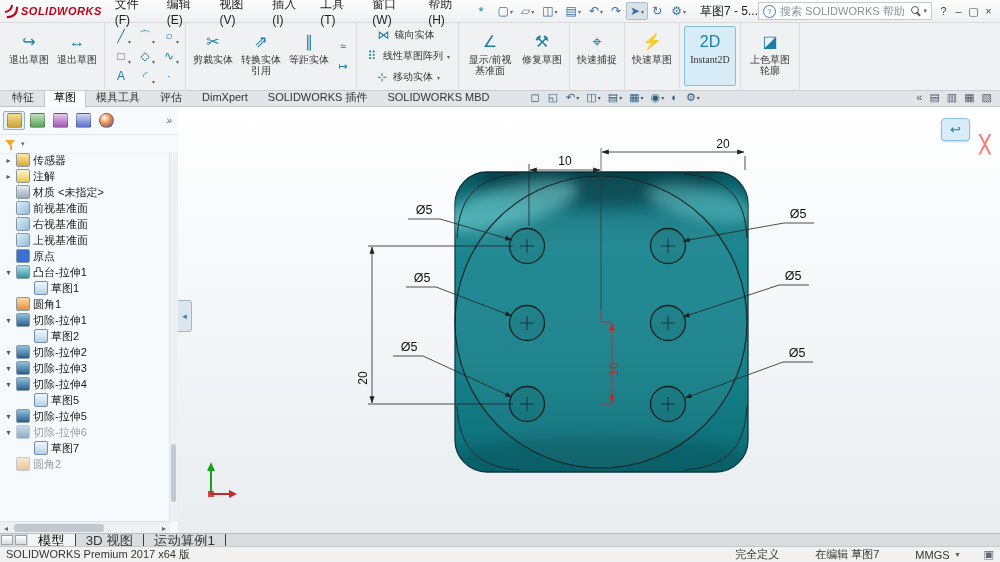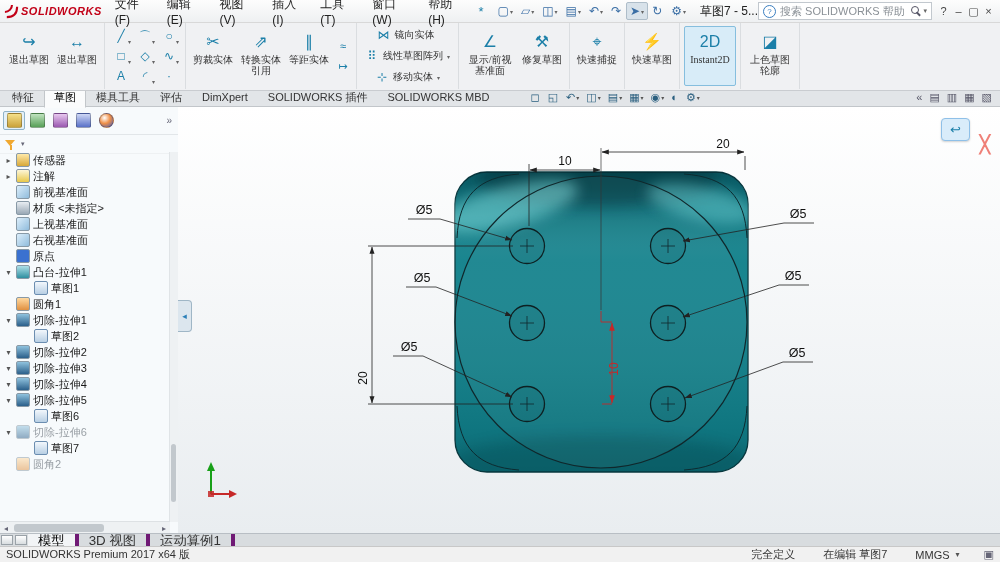--- a/index.html
+++ b/index.html
@@ -118,27 +118,27 @@
   .confirm-exit{position:absolute;top:12px;right:30px;width:27px;height:21px;background:#d9ecfa;border:1px solid #8fc0e8;
     border-radius:4px;color:#1b7fa8;display:flex;align-items:center;justify-content:center;font-size:13px;
     box-shadow:0 1px 2px rgba(0,0,0,.18);}
   .confirm-cancel{position:absolute;top:30px;right:10px;color:#ef8078;font-size:17px;font-weight:bold;line-height:1;
     background:none;border:none;padding:0;}
 
   
   .sheetbar{position:absolute;left:0;right:0;bottom:15px;height:13px;background:#d8dcdf;border-top:1px solid #b8bec4;
     display:flex;align-items:stretch;font-size:10px;z-index:16;}
   .snav{width:12px;height:10px;border:1px solid #9aa2a8;background:linear-gradient(#fff,#d8dde0);margin:1px 1px;padding:0;}
-  .stab{padding:0 10px;display:flex;align-items:center;border-right:4px solid #701a75;color:#333;background:none;border-top:none;border-bottom:none;border-left:none;}
+  .stab{padding:0 10px;display:flex;align-items:center;border-right:1px solid #701a75;color:#333;background:none;border-top:none;border-bottom:none;border-left:none;}
   .stab.active{background:#f2f4f6;color:#000;}
   .statusbar{position:absolute;left:0;right:0;bottom:0;height:15px;background:#f1f1f1;border-top:1px solid #c8c8c8;
     display:flex;align-items:center;padding:0 6px;font-size:11px;color:#333;z-index:16;}
   .sb-left{white-space:nowrap;text-align:center;}
   .sb-defined{margin-left:auto;}
-  .sb-item{margin-left:28px;white-space:nowrap;}
+  .sb-item{margin-left:36px;white-space:nowrap;}
   .sb-caret{margin-left:6px;font-size:8px;color:#555;}
   .sb-pane{margin-left:24px;color:#667;font-size:11px;}
 </style>
 </head>
 <body>
 
 <div class="app">
 
   <header class="titlebar">
     <div class="logo">
@@ -425,37 +425,37 @@
             <span class="ti" data-icon="sensors"></span>
             <span class="tl">传感器</span>
           </div>
           <div class="trow">
             <span class="ar">▸</span>
             <span class="ti" data-icon="annotations"></span>
             <span class="tl">注解</span>
           </div>
           <div class="trow">
             <span class="ar"></span>
+            <span class="ti" data-icon="material"></span>
+            <span class="tl">材质 &lt;未指定&gt;</span>
+          </div>
+          <div class="trow">
+            <span class="ar"></span>
             <span class="ti" data-icon="plane"></span>
             <span class="tl">前视基准面</span>
           </div>
           <div class="trow">
             <span class="ar"></span>
-            <span class="ti" data-icon="material"></span>
-            <span class="tl">材质 &lt;未指定&gt;</span>
+            <span class="ti" data-icon="plane"></span>
+            <span class="tl">右视基准面</span>
           </div>
           <div class="trow">
             <span class="ar"></span>
             <span class="ti" data-icon="plane"></span>
             <span class="tl">上视基准面</span>
-          </div>
-          <div class="trow">
-            <span class="ar"></span>
-            <span class="ti" data-icon="plane"></span>
-            <span class="tl">右视基准面</span>
           </div>
           <div class="trow">
             <span class="ar"></span>
             <span class="ti" data-icon="origin"></span>
             <span class="tl">原点</span>
           </div>
           <div class="trow">
             <span class="ar">▾</span>
             <span class="ti" data-icon="boss"></span>
             <span class="tl">凸台-拉伸1</span>
@@ -488,29 +488,29 @@
           <div class="trow">
             <span class="ar">▾</span>
             <span class="ti" data-icon="cut"></span>
             <span class="tl">切除-拉伸3</span>
           </div>
           <div class="trow">
             <span class="ar">▾</span>
             <span class="ti" data-icon="cut"></span>
             <span class="tl">切除-拉伸4</span>
           </div>
+          <div class="trow" data-lvl="1">
+            <span class="ar"></span>
+            <span class="ti" data-icon="sketch"></span>
+            <span class="tl">草图5</span>
+          </div>
           <div class="trow">
             <span class="ar">▾</span>
             <span class="ti" data-icon="cut"></span>
             <span class="tl">切除-拉伸5</span>
-          </div>
-          <div class="trow" data-lvl="1">
-            <span class="ar"></span>
-            <span class="ti" data-icon="sketch"></span>
-            <span class="tl">草图6</span>
           </div>
           <div class="trow dim">
             <span class="ar">▾</span>
             <span class="ti" data-icon="cut"></span>
             <span class="tl">切除-拉伸6</span>
           </div>
           <div class="trow" data-lvl="1">
             <span class="ar"></span>
             <span class="ti" data-icon="sketch"></span>
             <span class="tl">草图7</span>

